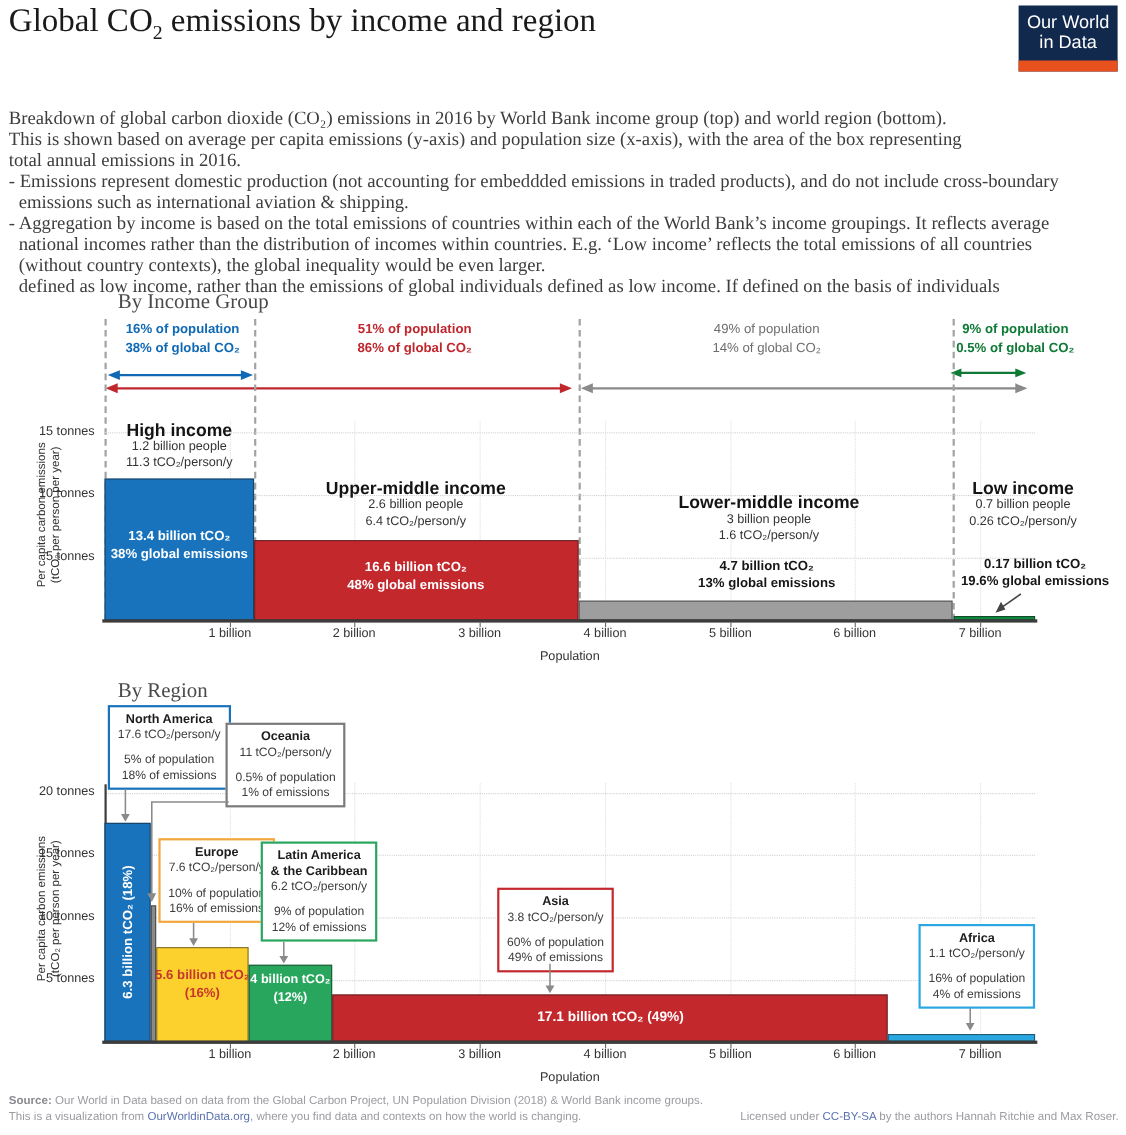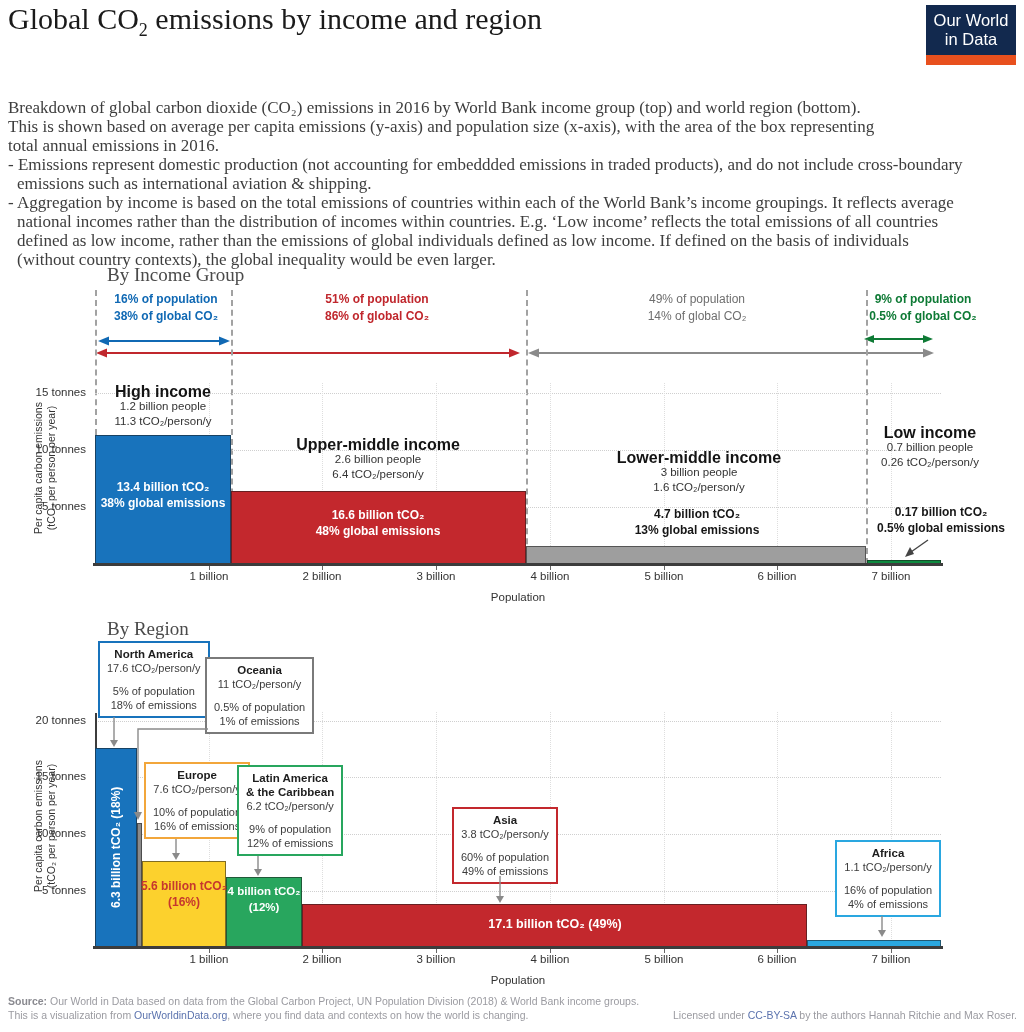--- a/index.html
+++ b/index.html
@@ -65,22 +65,22 @@
   </div>
 
   <div class="desc">
     <div>Breakdown of global carbon dioxide (CO₂) emissions in 2016 by World Bank income group (top) and world region (bottom).</div>
     <div>This is shown based on average per capita emissions (y-axis) and population size (x-axis), with the area of the box representing</div>
     <div>total annual emissions in 2016.</div>
     <div>- Emissions represent domestic production (not accounting for embeddded emissions in traded products), and do not include cross-boundary</div>
     <div class="cont">emissions such as international aviation &amp; shipping.</div>
     <div>- Aggregation by income is based on the total emissions of countries within each of the World Bank’s income groupings. It reflects average</div>
     <div class="cont">national incomes rather than the distribution of incomes within countries. E.g. ‘Low income’ reflects the total emissions of all countries</div>
+    <div class="cont">(without country contexts), the global inequality would be even larger.</div>
     <div class="cont">defined as low income, rather than the emissions of global individuals defined as low income. If defined on the basis of individuals</div>
-    <div class="cont">(without country contexts), the global inequality would be even larger.</div>
   </div>
 
   <h2 class="h2" style="left:95px;top:252px;">By Income Group</h2>
 
   <div class="span-ann" style="left:166px;top:291px;color:#1069b4;">
     <div>16% of population</div>
     <div>38% of global CO₂</div>
   </div>
   <div class="span-ann" style="left:377px;top:291px;color:#c0272d;">
     <div>51% of population</div>
@@ -145,41 +145,41 @@
   <div class="glabel" style="left:378px;top:437px;">
     <div class="gname">Upper-middle income</div>
     <div>2.6 billion people</div>
     <div>6.4 tCO₂/person/y</div>
   </div>
   <div class="glabel" style="left:699px;top:450px;">
     <div class="gname">Lower-middle income</div>
     <div>3 billion people</div>
     <div>1.6 tCO₂/person/y</div>
   </div>
-  <div class="glabel" style="left:930px;top:425px;">
+  <div class="glabel" style="left:930px;top:437px;">
     <div class="gname">Low income</div>
     <div>0.7 billion people</div>
     <div>0.26 tCO₂/person/y</div>
   </div>
 
   <div class="btotal" style="left:163px;top:479px;">
     <div>13.4 billion tCO₂</div>
     <div>38% global emissions</div>
   </div>
   <div class="btotal" style="left:378px;top:507px;">
     <div>16.6 billion tCO₂</div>
     <div>48% global emissions</div>
   </div>
   <div class="btotal dark" style="left:697px;top:506px;">
     <div>4.7 billion tCO₂</div>
     <div>13% global emissions</div>
   </div>
   <div class="btotal dark" style="left:941px;top:504px;">
     <div>0.17 billion tCO₂</div>
-    <div>0.5% global emissions</div>
+    <div>19.6% global emissions</div>
   </div>
   <svg class="abs" style="left:898px;top:536px;" width="36" height="26">
     <line x1="30" y1="4" x2="13" y2="16" stroke="#444" stroke-width="1.4"></line>
     <polygon points="7,21 16,18 12,11" fill="#444"></polygon>
   </svg>
 
   <div class="xaxis" style="top:563px;"></div>
   <div class="tickmark" style="left:209px;top:566px;"></div>
   <div class="tickmark" style="left:322px;top:566px;"></div>
   <div class="tickmark" style="left:436px;top:566px;"></div>

